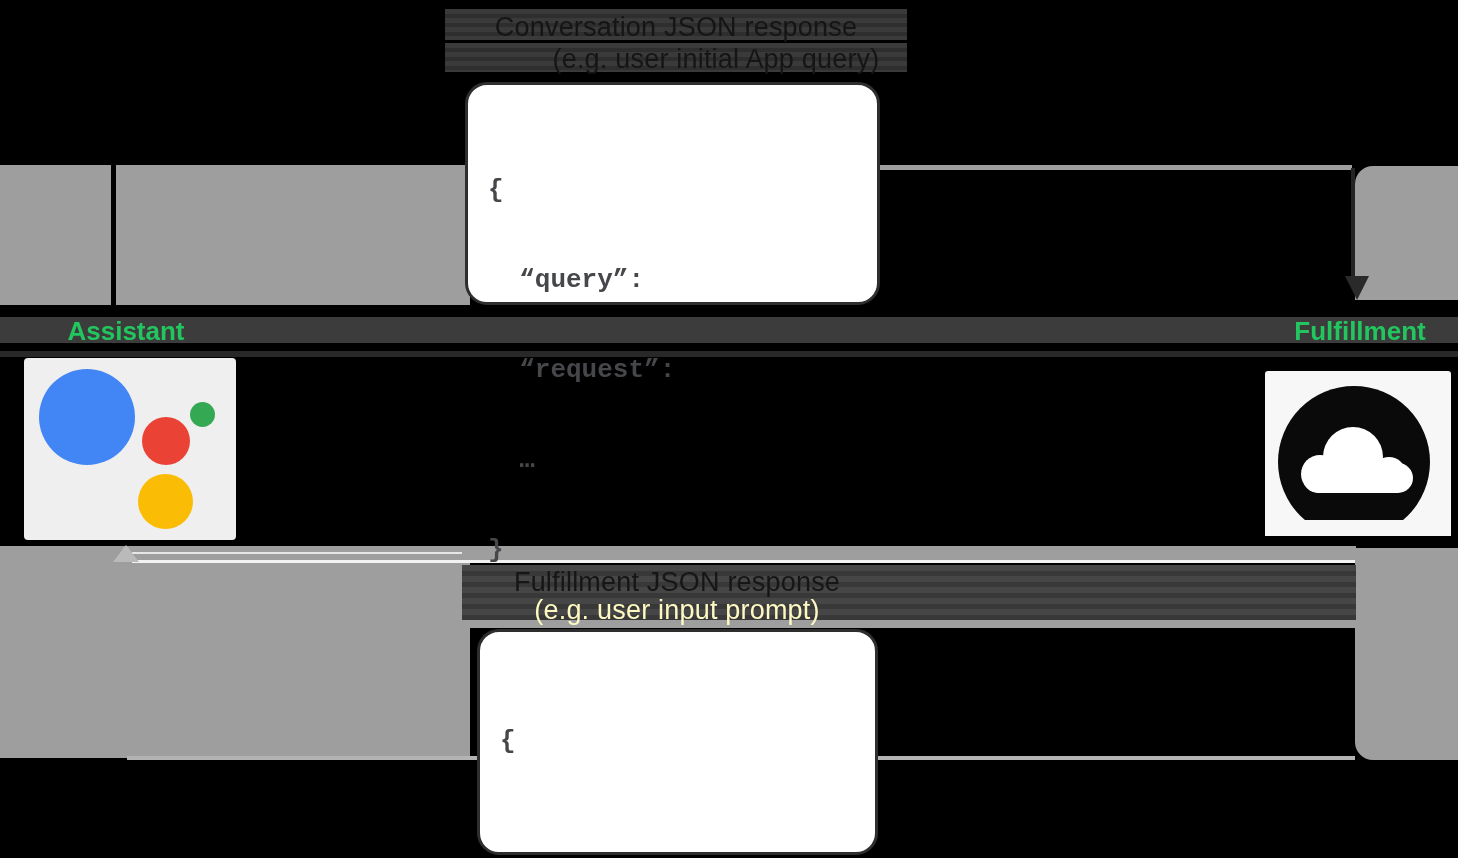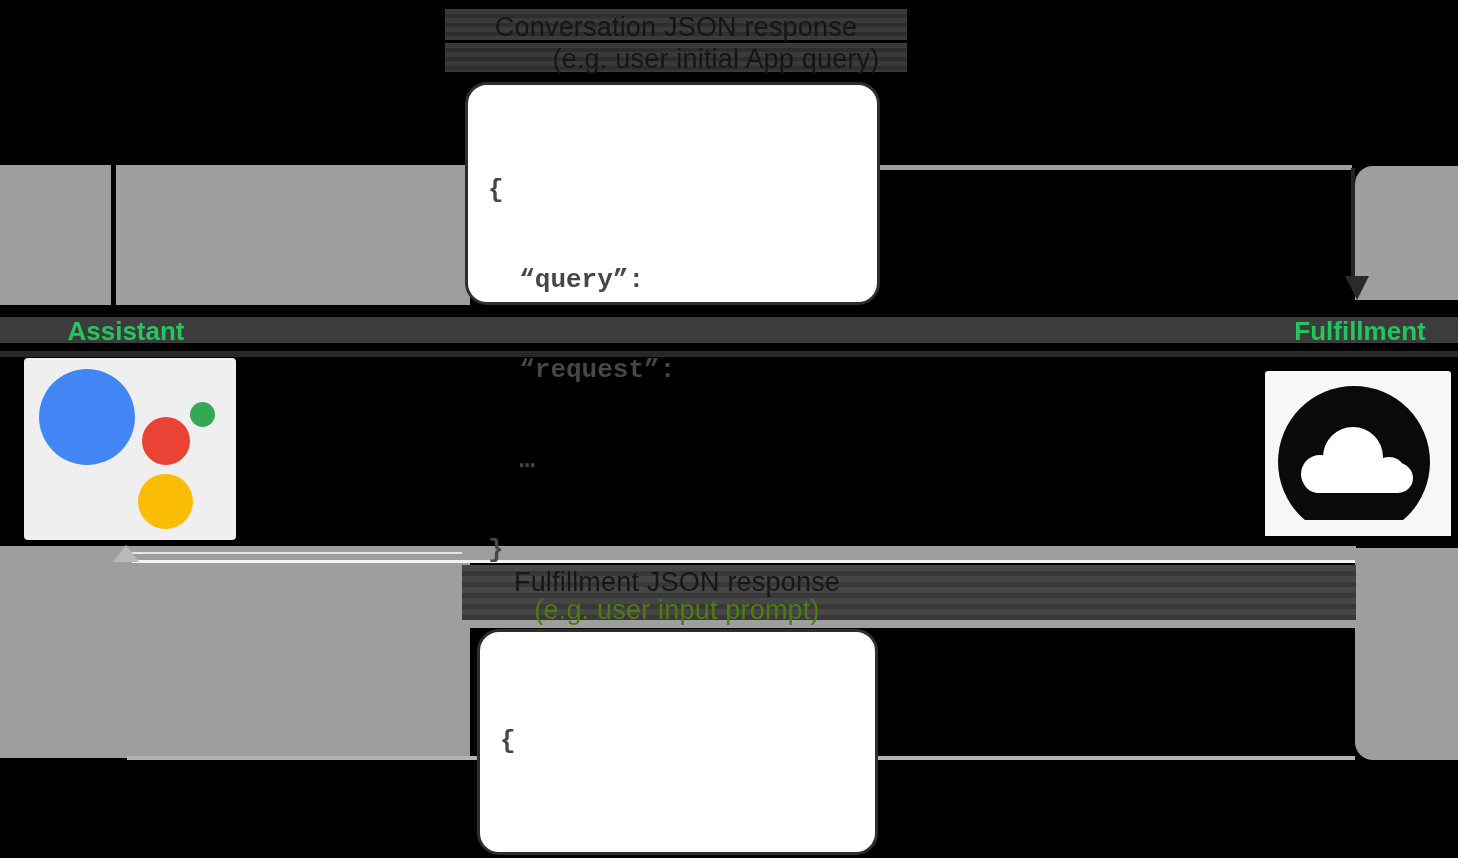--- a/index.html
+++ b/index.html
@@ -75,21 +75,21 @@
   <div class="abs fill z1" style="left:470px;top:546px;width:886px;height:14px;"></div>
   <div class="abs z2" style="left:132px;top:552px;width:330px;height:2px;background:#e6e6e6;"></div>
   <div class="abs z2" style="left:132px;top:560px;width:1223px;height:3px;background:#f2f2f2;"></div>
   <div class="abs arrow-up" style="left:113px;top:545px;"></div>
   <div class="abs z2" style="left:462px;top:565px;width:894px;height:55px;background:repeating-linear-gradient(180deg,#464646 0 6px,#383838 6px 11px);"></div>
   <div class="abs fill z2" style="left:462px;top:620px;width:894px;height:8px;"></div>
   <div class="abs fill z1" style="left:1355px;top:548px;width:103px;height:212px;border-bottom-left-radius:18px;"></div>
   <div class="abs z2" style="left:127px;top:756px;width:1228px;height:4px;background:#b3b3b3;"></div>
 
   <div class="abs titletext z3" style="left:467px;top:567px;width:420px;color:#161616;">Fulfillment JSON response</div>
-  <div class="abs titletext z3" style="left:467px;top:595px;width:420px;color:#4d7c0f;">(e.g. user input prompt)</div>
+  <div class="abs titletext z3" style="left:467px;top:595px;width:420px;color:#fef9c3;">(e.g. user input prompt)</div>
 
   <div class="abs card" style="left:477px;top:629px;width:401px;height:226px;">
     <div class="code" style="padding:32px 0 0 20px;line-height:31px;">
       <div>{</div>
       
       
       
     </div>
   </div>
 

